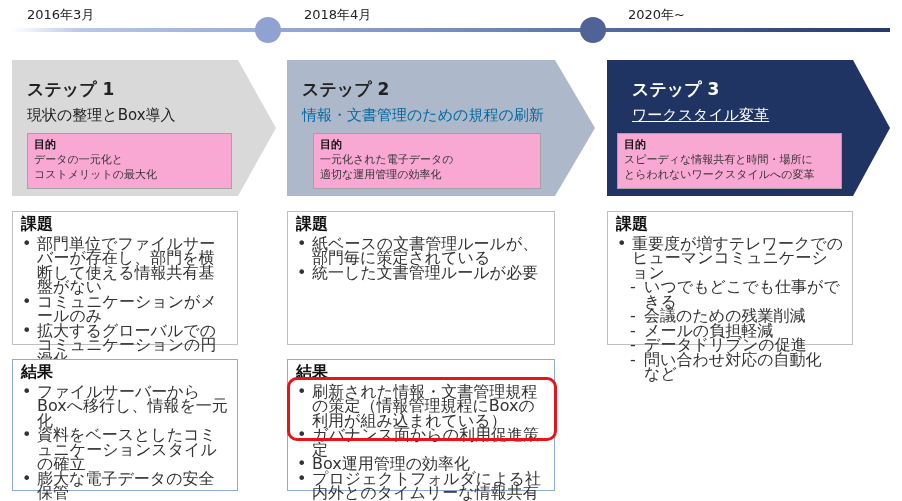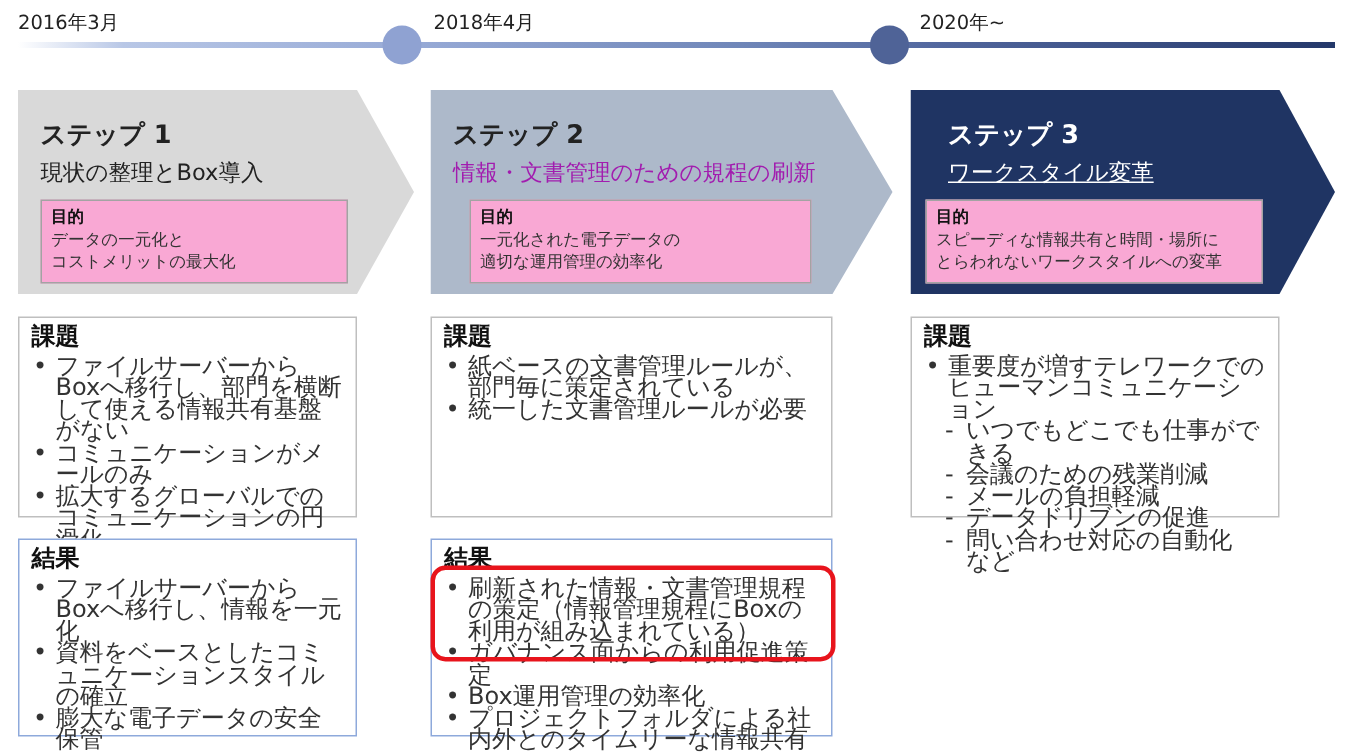--- a/index.html
+++ b/index.html
@@ -1,20 +1,20 @@
 <!DOCTYPE html>
 <html><head>
 <meta charset="utf-8">
 <style>
   html, body { margin: 0; padding: 0; }
   body {
     width: 902px; height: 501px; background: #ffffff; position: relative; overflow: hidden;
     font-family: "DejaVu Sans", "Liberation Sans", sans-serif; color: #333333;
   }
-  .abs { position: absolute; }
+  .abs { position: absolute; margin-left: 15px; }
   .date { font-size: 13px; color: #222; top: 6px; }
   .timeline-line {
     position: absolute; left: 12px; top: 28px; width: 878px; height: 4px;
     background: linear-gradient(to right, #ffffff 0%, #b8c7e6 8%, #97aad6 30%, #6f86b8 55%, #52679e 70%, #24386a 100%);
   }
   .dot { position: absolute; width: 26px; height: 26px; border-radius: 50%; top: 17px; }
   .chevron { position: absolute; top: 60px; height: 118px; }
   .chev-svg { position: absolute; left: 0; top: 0; }
   .step-title { position: absolute; font-weight: bold; font-size: 17px; }
   .step-sub { position: absolute; font-size: 15px; }
@@ -62,21 +62,21 @@
     <div>データの一元化と</div>
     <div>コストメリットの最大化</div>
   </div>
 </div>
 
 <div class="chevron" style="left:287px; width:310px;">
   <svg class="chev-svg" width="310" height="136">
     <polygon points="0,0 268,0 308,68 268,136 0,136" fill="#adb9ca"></polygon>
   </svg>
   <div class="step-title" style="left:15px; top:18px; color:#222;">ステップ 2</div>
-  <div class="step-sub" style="left:15px; top:46px; color:#a21caf;">情報・文書管理のための規程の刷新</div>
+  <div class="step-sub" style="left:15px; top:46px; color:#0369a1;">情報・文書管理のための規程の刷新</div>
   <div class="goal" style="left:26px; top:73px; width:228px; height:56px;">
     <div class="lbl">目的</div>
     <div>一元化された電子データの</div>
     <div>適切な運用管理の効率化</div>
   </div>
 </div>
 
 <div class="chevron" style="left:607px; width:285px;">
   <svg class="chev-svg" width="285" height="136">
     <polygon points="0,0 246,0 283,68 246,136 0,136" fill="#1f3463"></polygon>
@@ -86,21 +86,21 @@
   <div class="goal" style="left:10px; top:73px; width:225px; height:56px;">
     <div class="lbl">目的</div>
     <div>スピーディな情報共有と時間・場所に</div>
     <div>とらわれないワークスタイルへの変革</div>
   </div>
 </div>
 
 <div class="panel issue" style="left:12px; top:211px; width:226px; height:134px;">
   <div class="lbl">課題</div>
   <ul>
-    <li><span class="bullet">•</span><span>ファイルサーバーからBoxへ移行し、部門を横断して使える情報共有基盤がない</span></li>
+    <li><span class="bullet">•</span><span>部門単位でファイルサーバーが存在し、部門を横断して使える情報共有基盤がない</span></li>
     <li><span class="bullet">•</span><span>コミュニケーションがメールのみ</span></li>
     <li><span class="bullet">•</span><span>拡大するグローバルでのコミュニケーションの円滑化</span></li>
   </ul>
 </div>
 
 <div class="panel issue" style="left:287px; top:211px; width:268px; height:134px;">
   <div class="lbl">課題</div>
   <ul>
     <li><span class="bullet">•</span><span>紙ベースの文書管理ルールが、部門毎に策定されている</span></li>
     <li><span class="bullet">•</span><span>統一した文書管理ルールが必要</span></li>

